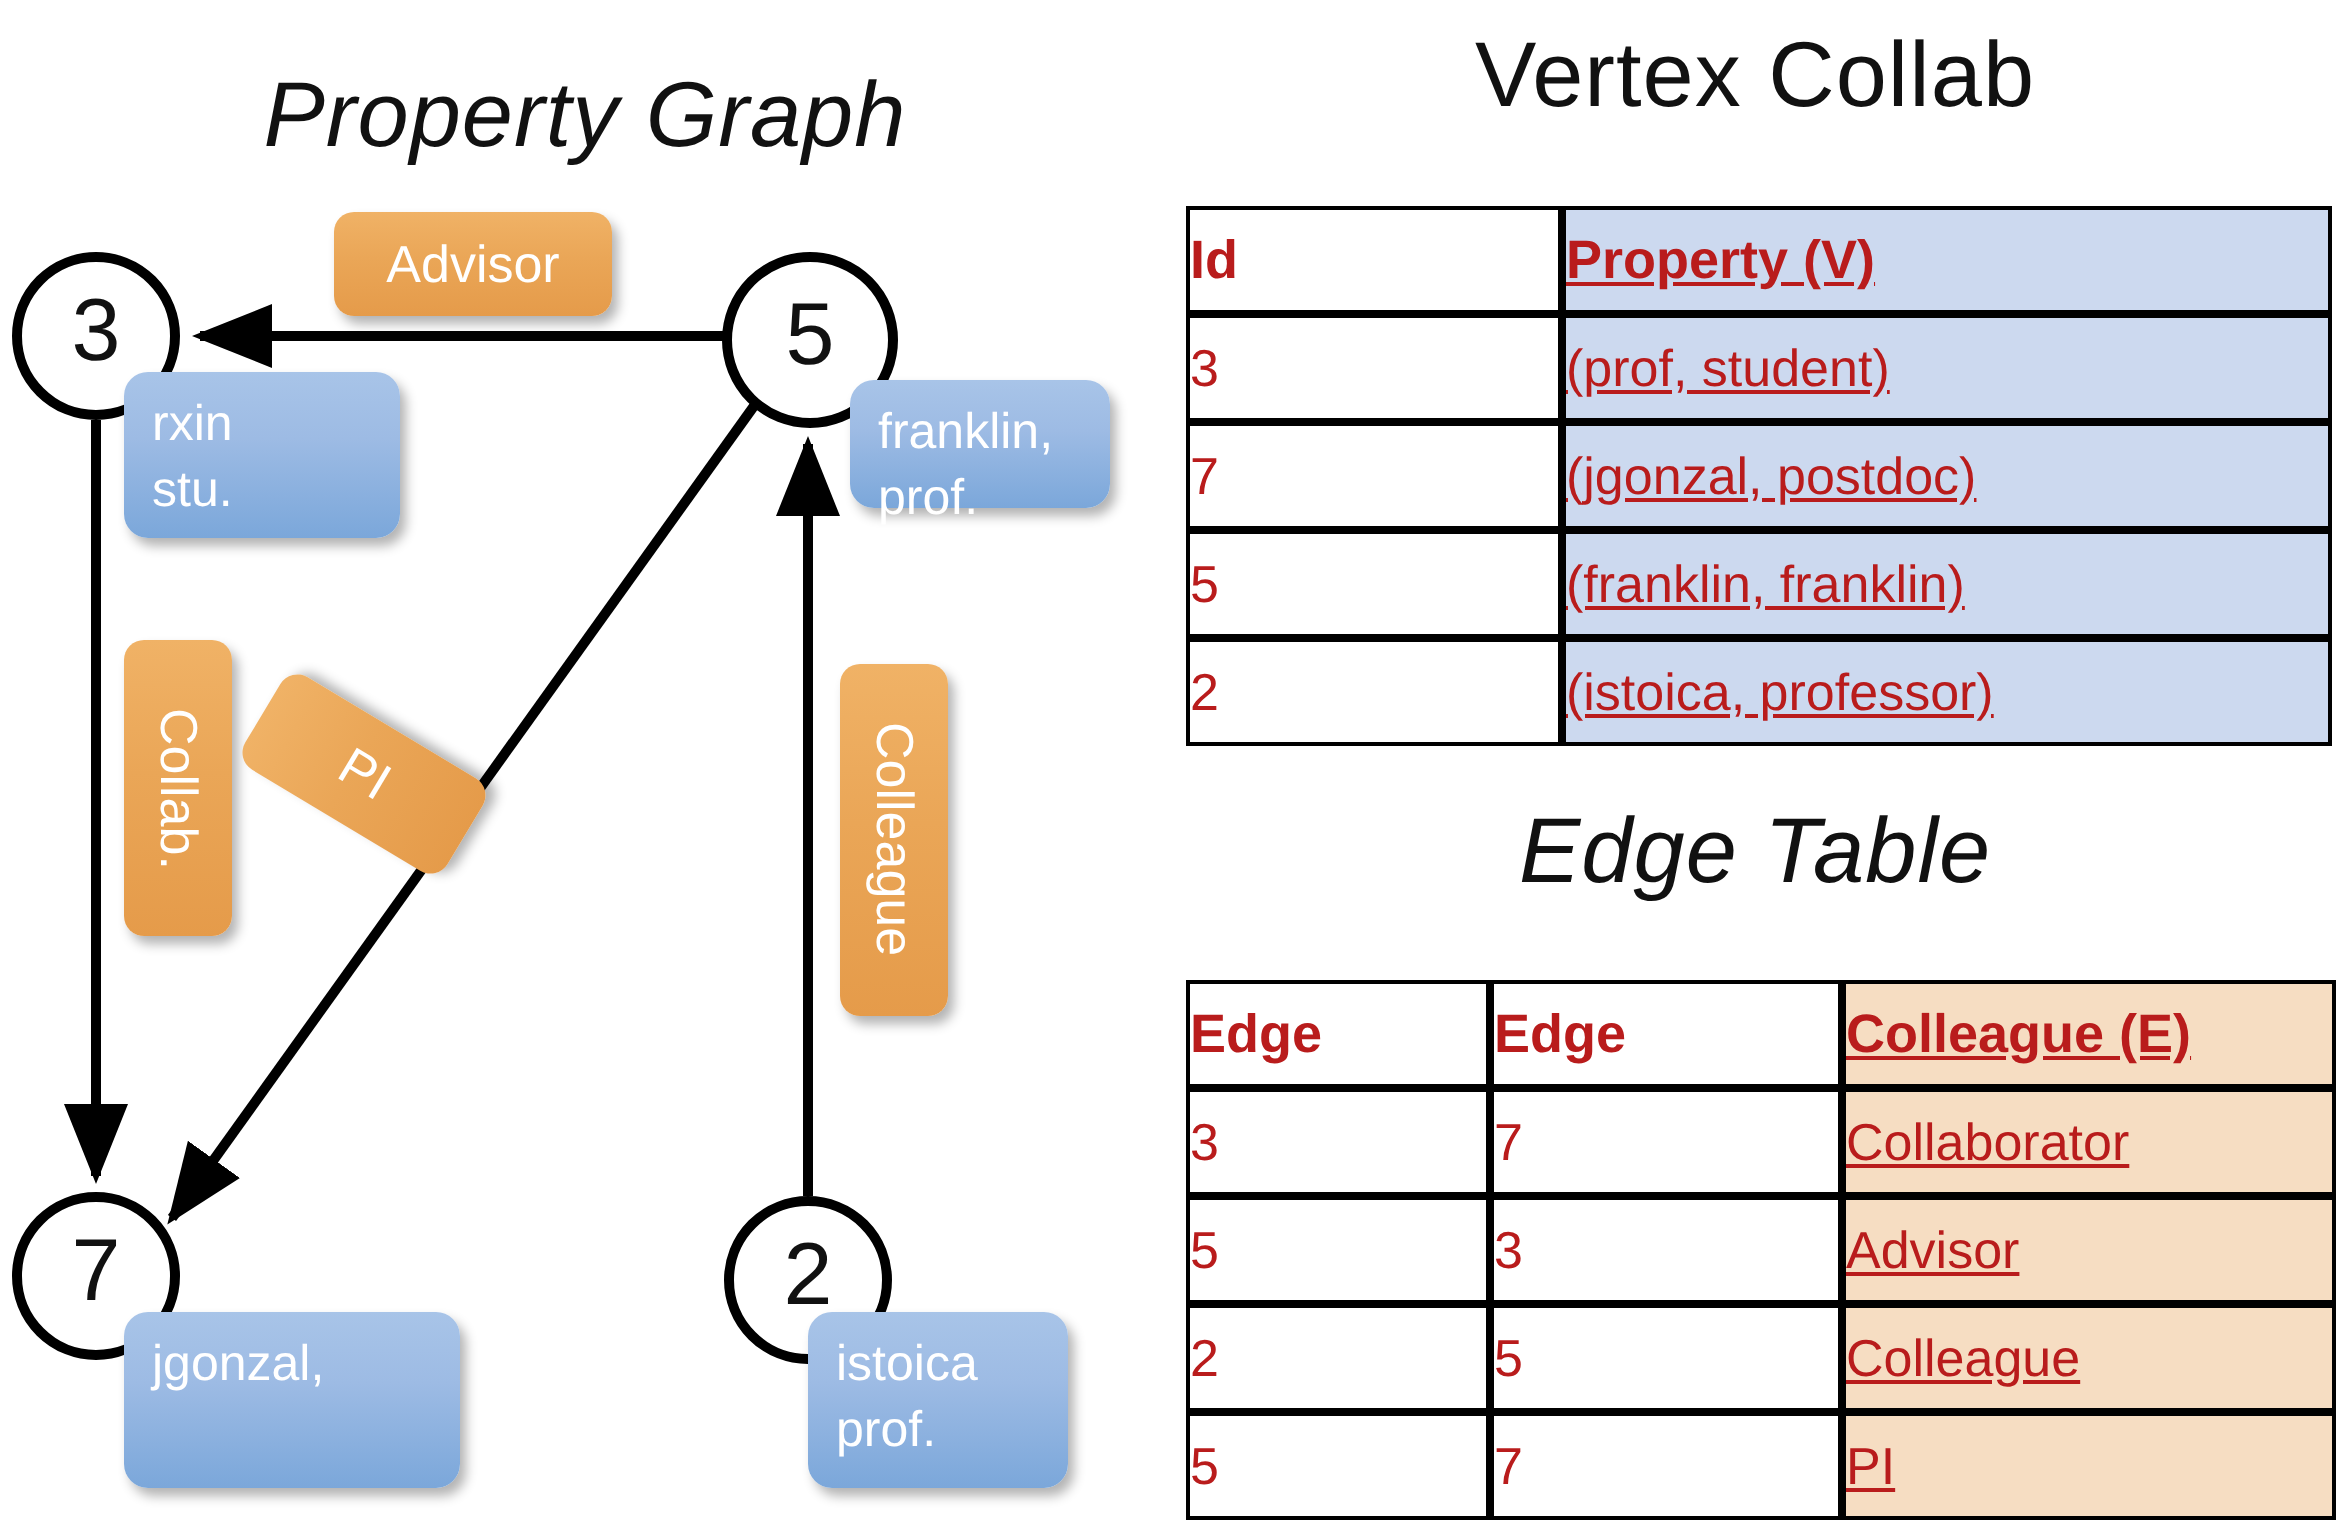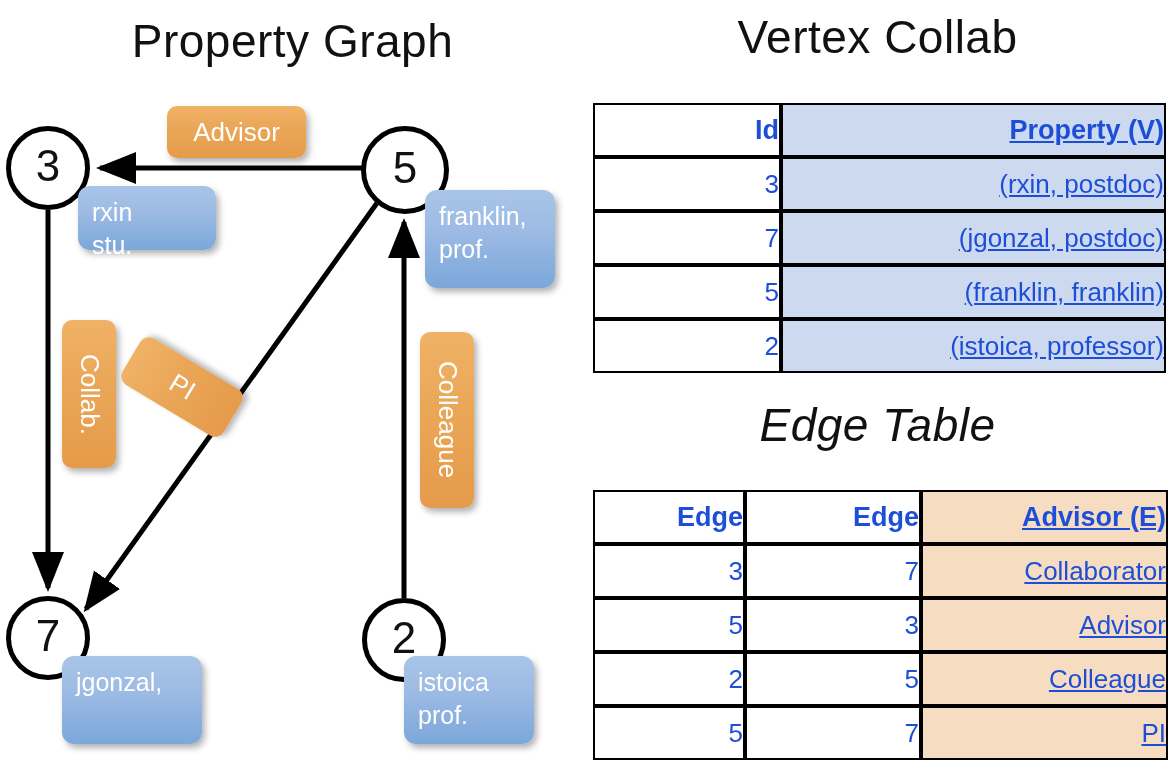--- a/index.html
+++ b/index.html
@@ -15,21 +15,21 @@
   
   .title{
     position:absolute;
     font-size:46px;
     font-weight:400;
     color:#111;
     letter-spacing:0.5px;
     white-space:nowrap;
     text-align:center;
   }
-  #title-property-graph{left:0;top:14px;width:585px;}
+  #title-property-graph{left:0;top:30px;width:585px;font-style:italic;}
   #title-vertex-table{left:585px;top:10px;width:585px;}
   #title-edge-table{left:585px;top:398px;width:585px;font-style:italic;}
 
   
   #graph-area{position:absolute;left:0;top:0;width:585px;height:760px;}
   #graph-edges{position:absolute;left:0;top:0;width:585px;height:760px;}
 
   .node{
     position:absolute;
     border:5px solid #000;
@@ -72,25 +72,25 @@
     writing-mode:vertical-rl;
     text-orientation:mixed;
     display:block;
   }
   .ebox.rot{transform:rotate(-59deg);}
 
   
   .tbl{position:absolute;border-collapse:separate;border-spacing:0;}
   .tbl td,.tbl th{
     border:2px solid #000;
-    text-align:right;
+    text-align:left;
     vertical-align:middle;
     font-weight:400;
     font-size:26px;
-    color:#1d4ed8;
+    color:#b91c1c;
     padding:0;
     background:#fff;
     box-sizing:border-box;
   }
   .tbl th{font-weight:700;font-size:27px;}
   .sepcol{border-left:2px solid #000 !important;text-decoration:underline;}
   .fill-blue{background:#ccd9ef !important;}
   .fill-orange{background:#f6ddc2 !important;}
 
   #vertex-table{left:593px;top:103px;}
@@ -137,29 +137,29 @@
     <div class="node" id="node-5" style="left:361px;top:126px;width:88px;height:88px;">
       <span>5</span>
     </div>
     <div class="node" id="node-7" style="left:6px;top:596px;width:84px;height:84px;">
       <span>7</span>
     </div>
     <div class="node" id="node-2" style="left:362px;top:598px;width:84px;height:84px;">
       <span>2</span>
     </div>
 
-    <div class="vbox" style="left:62px;top:186px;width:138px;height:64px;margin-left:16px;">
+    <div class="vbox" style="left:62px;top:186px;width:138px;height:83px;">
       <div>rxin</div>
       <div>stu.</div>
     </div>
-    <div class="vbox" style="left:425px;top:190px;width:130px;height:98px;">
+    <div class="vbox" style="left:425px;top:190px;width:130px;height:64px;">
       <div>franklin,</div>
       <div>prof.</div>
     </div>
-    <div class="vbox" style="left:62px;top:656px;width:140px;height:88px;">
+    <div class="vbox" style="left:62px;top:656px;width:168px;height:88px;">
       <div>jgonzal,</div>
     </div>
     <div class="vbox" style="left:404px;top:656px;width:130px;height:88px;">
       <div>istoica</div>
       <div>prof.</div>
     </div>
 
     <div class="ebox" style="left:167px;top:106px;width:139px;height:52px;">
       <span>Advisor</span>
     </div>
@@ -177,21 +177,21 @@
   <table class="tbl" id="vertex-table">
     <thead>
       <tr>
         <th class="c-id">Id</th>
         <th class="c-prop sepcol fill-blue">Property (V)</th>
       </tr>
     </thead>
     <tbody>
       <tr>
         <td class="c-id">3</td>
-        <td class="c-prop sepcol fill-blue">(rxin, postdoc)</td>
+        <td class="c-prop sepcol fill-blue">(prof, student)</td>
       </tr>
       <tr>
         <td class="c-id">7</td>
         <td class="c-prop sepcol fill-blue">(jgonzal, postdoc)</td>
       </tr>
       <tr>
         <td class="c-id">5</td>
         <td class="c-prop sepcol fill-blue">(franklin, franklin)</td>
       </tr>
       <tr>
@@ -199,21 +199,21 @@
         <td class="c-prop sepcol fill-blue">(istoica, professor)</td>
       </tr>
     </tbody>
   </table>
 
   <table class="tbl" id="edge-table">
     <thead>
       <tr>
         <th class="c-src">Edge</th>
         <th class="c-dst">Edge</th>
-        <th class="c-prop sepcol fill-orange">Advisor (E)</th>
+        <th class="c-prop sepcol fill-orange">Colleague (E)</th>
       </tr>
     </thead>
     <tbody>
       <tr>
         <td class="c-src">3</td>
         <td class="c-dst">7</td>
         <td class="c-prop sepcol fill-orange">Collaborator</td>
       </tr>
       <tr>
         <td class="c-src">5</td>

